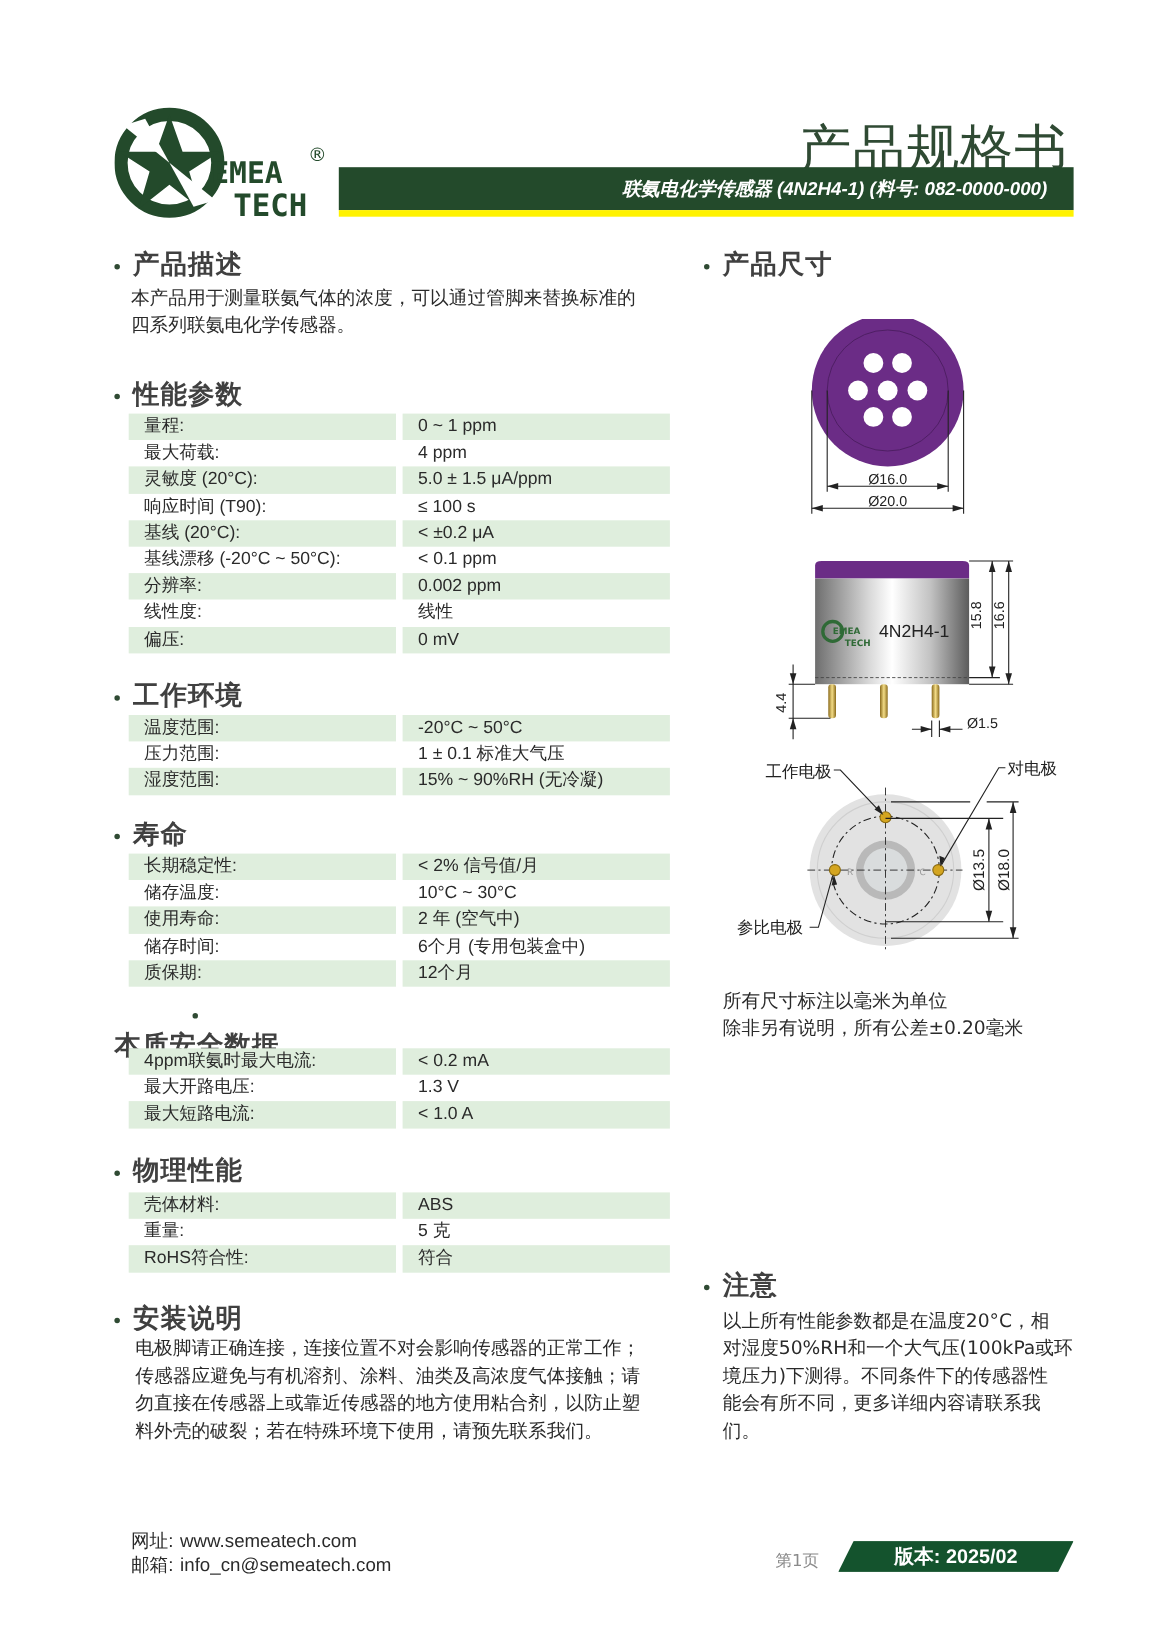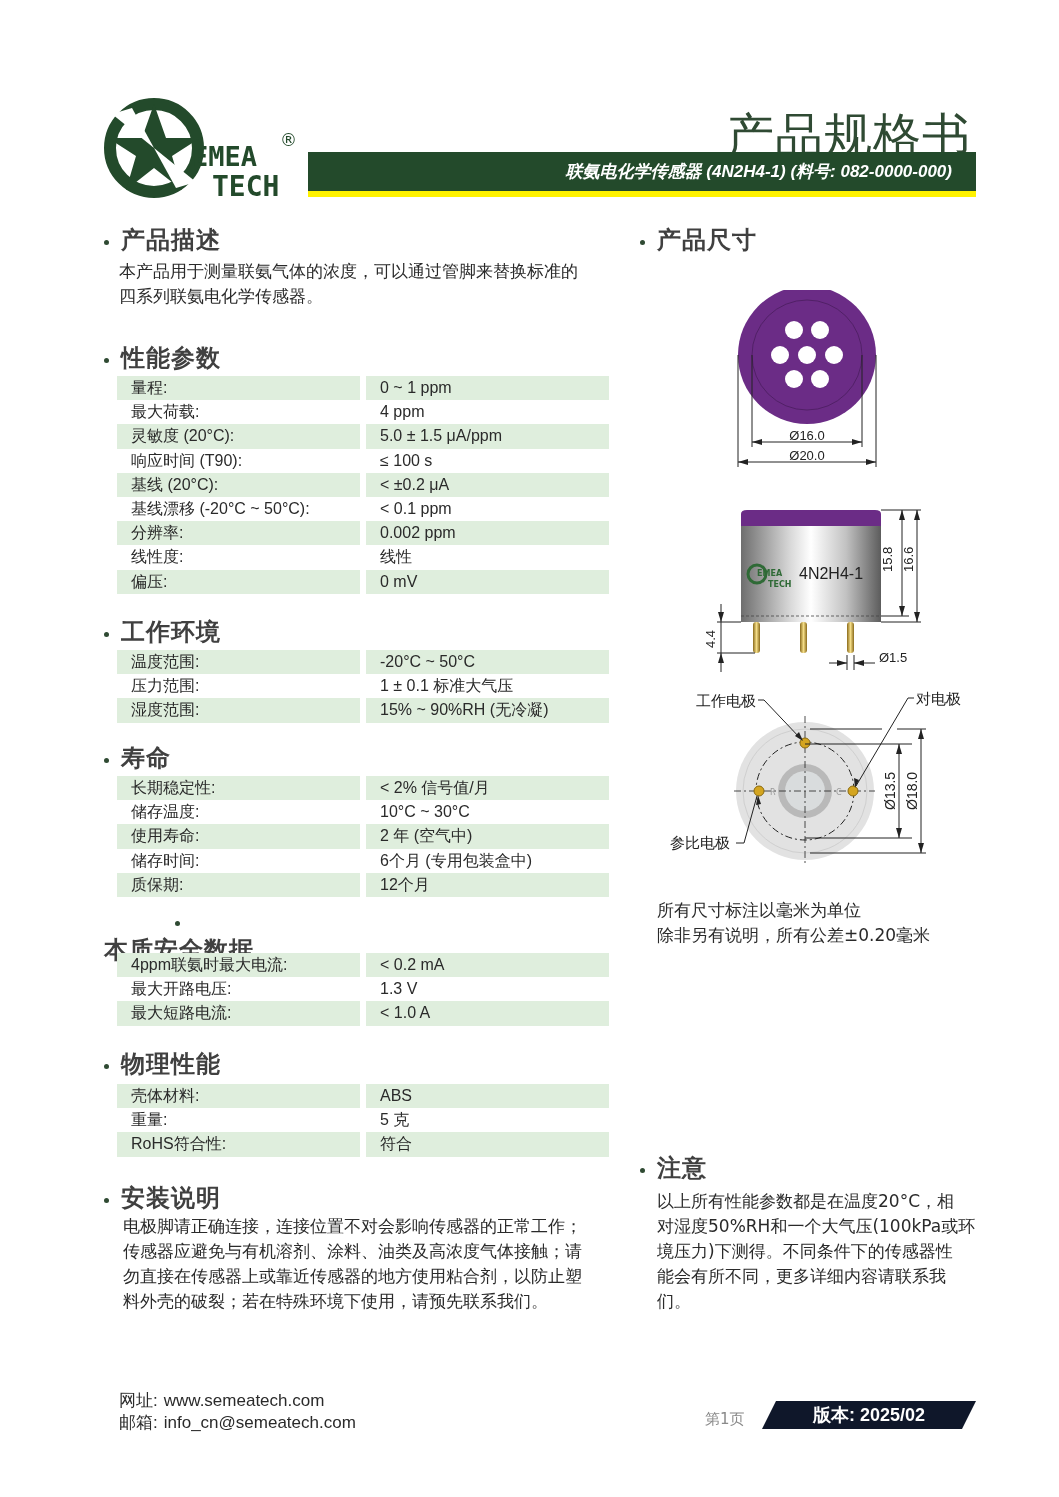--- a/index.html
+++ b/index.html
@@ -31,21 +31,21 @@
   
   .drawing { position: absolute; }
   .dim-text { font-family: "Liberation Sans", "DejaVu Sans", sans-serif; fill: #222; }
 
   .notes { position: absolute; left: 657px; top: 898px; font-size: 17px; line-height: 25px; color: #2a2a2a; }
 
   
   .footer-contact { position: absolute; left: 119px; top: 1390px; font-size: 17px; line-height: 22px; color: #2a2a2a; font-family: "Liberation Sans", "DejaVu Sans", sans-serif; }
   .footer-contact .row { display: flex; gap: 6px; }
   .page-num { position: absolute; left: 705px; top: 1410px; font-size: 15px; color: #8a8a8a; }
-  .version-badge { position: absolute; left: 762px; top: 1401px; width: 214px; height: 28px; background: #0f172a; clip-path: polygon(14px 0, 100% 0, calc(100% - 14px) 100%, 0 100%); display: flex; align-items: center; justify-content: center; }
+  .version-badge { position: absolute; left: 762px; top: 1401px; width: 214px; height: 28px; background: #14532d; clip-path: polygon(14px 0, 100% 0, calc(100% - 14px) 100%, 0 100%); display: flex; align-items: center; justify-content: center; }
   .version-text { color: #ffffff; font-size: 18px; font-weight: bold; font-family: "Liberation Sans", "DejaVu Sans", sans-serif; }
 </style>
 </head>
 <body>
 
 <div class="logo">
   <svg width="200" height="108" viewBox="0 0 200 108">
     <circle cx="50" cy="54" r="44" fill="none" stroke="#234a2b" stroke-width="12"></circle>
     <polygon points="50,10 62,44 96,44 68,62 78,96 50,74 22,96 32,62 4,44 38,44" fill="#234a2b"></polygon>
     <polygon points="8,20 50,54 28,14" fill="#ffffff"></polygon>

